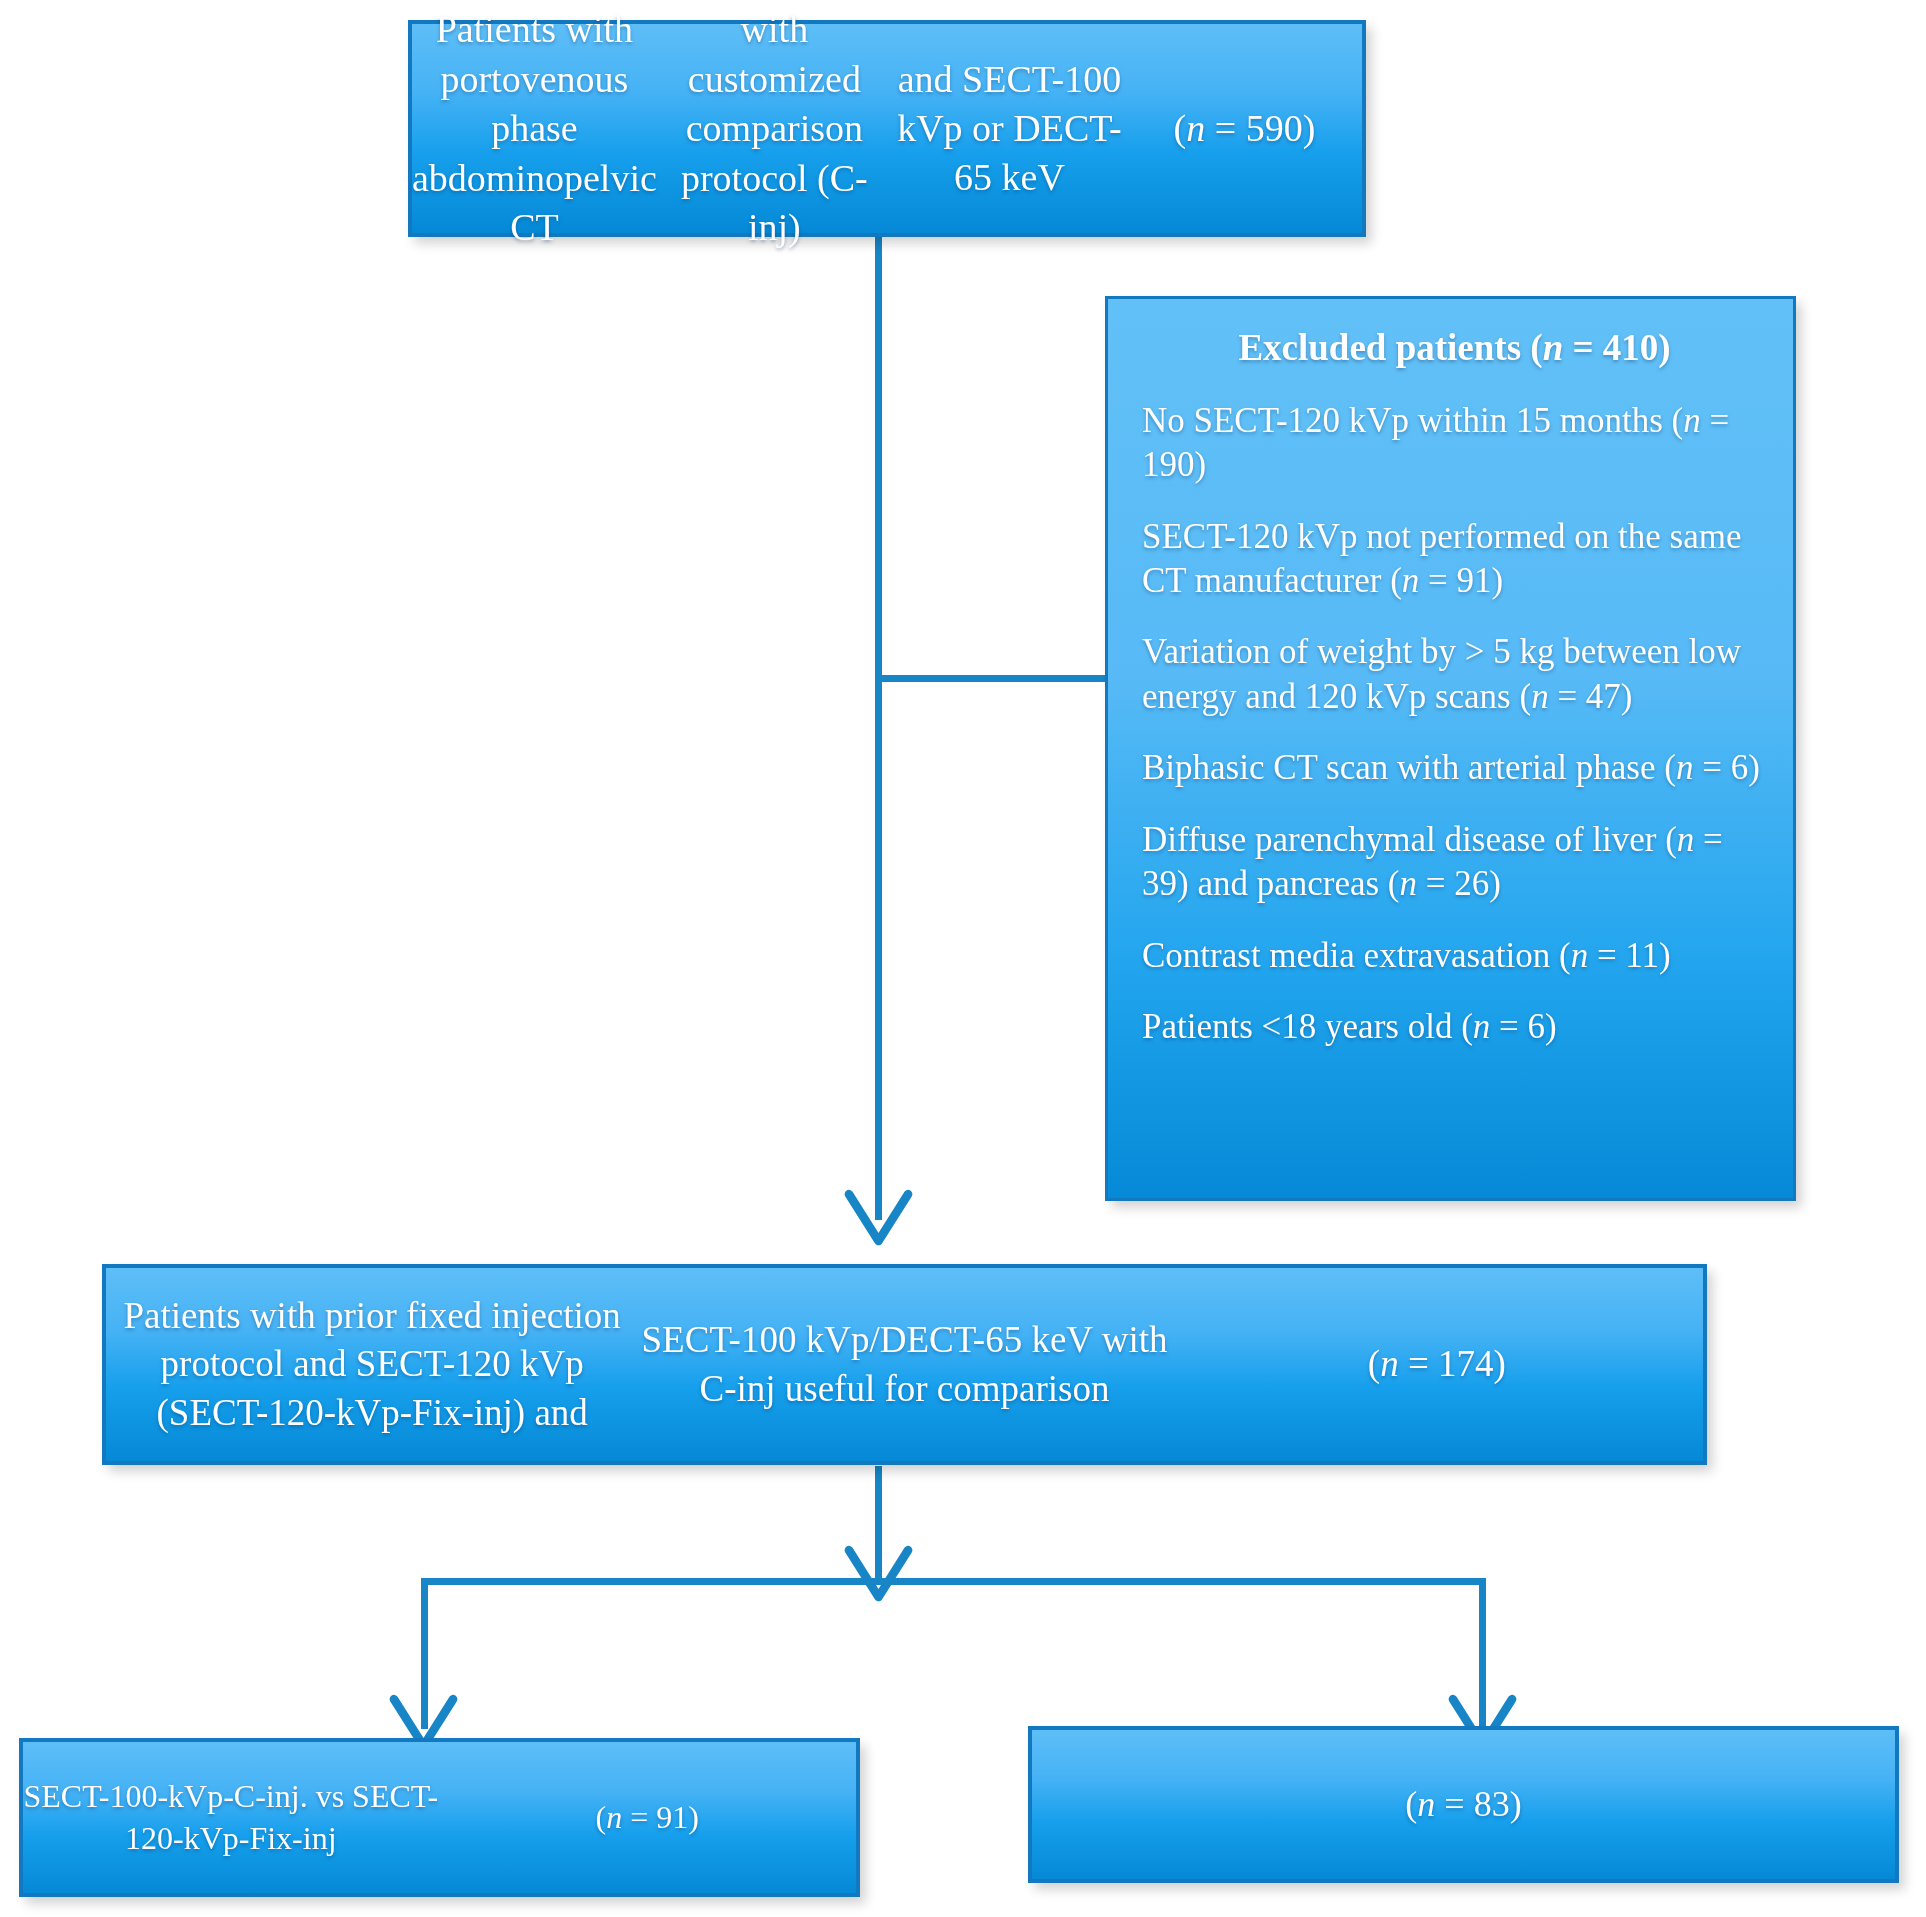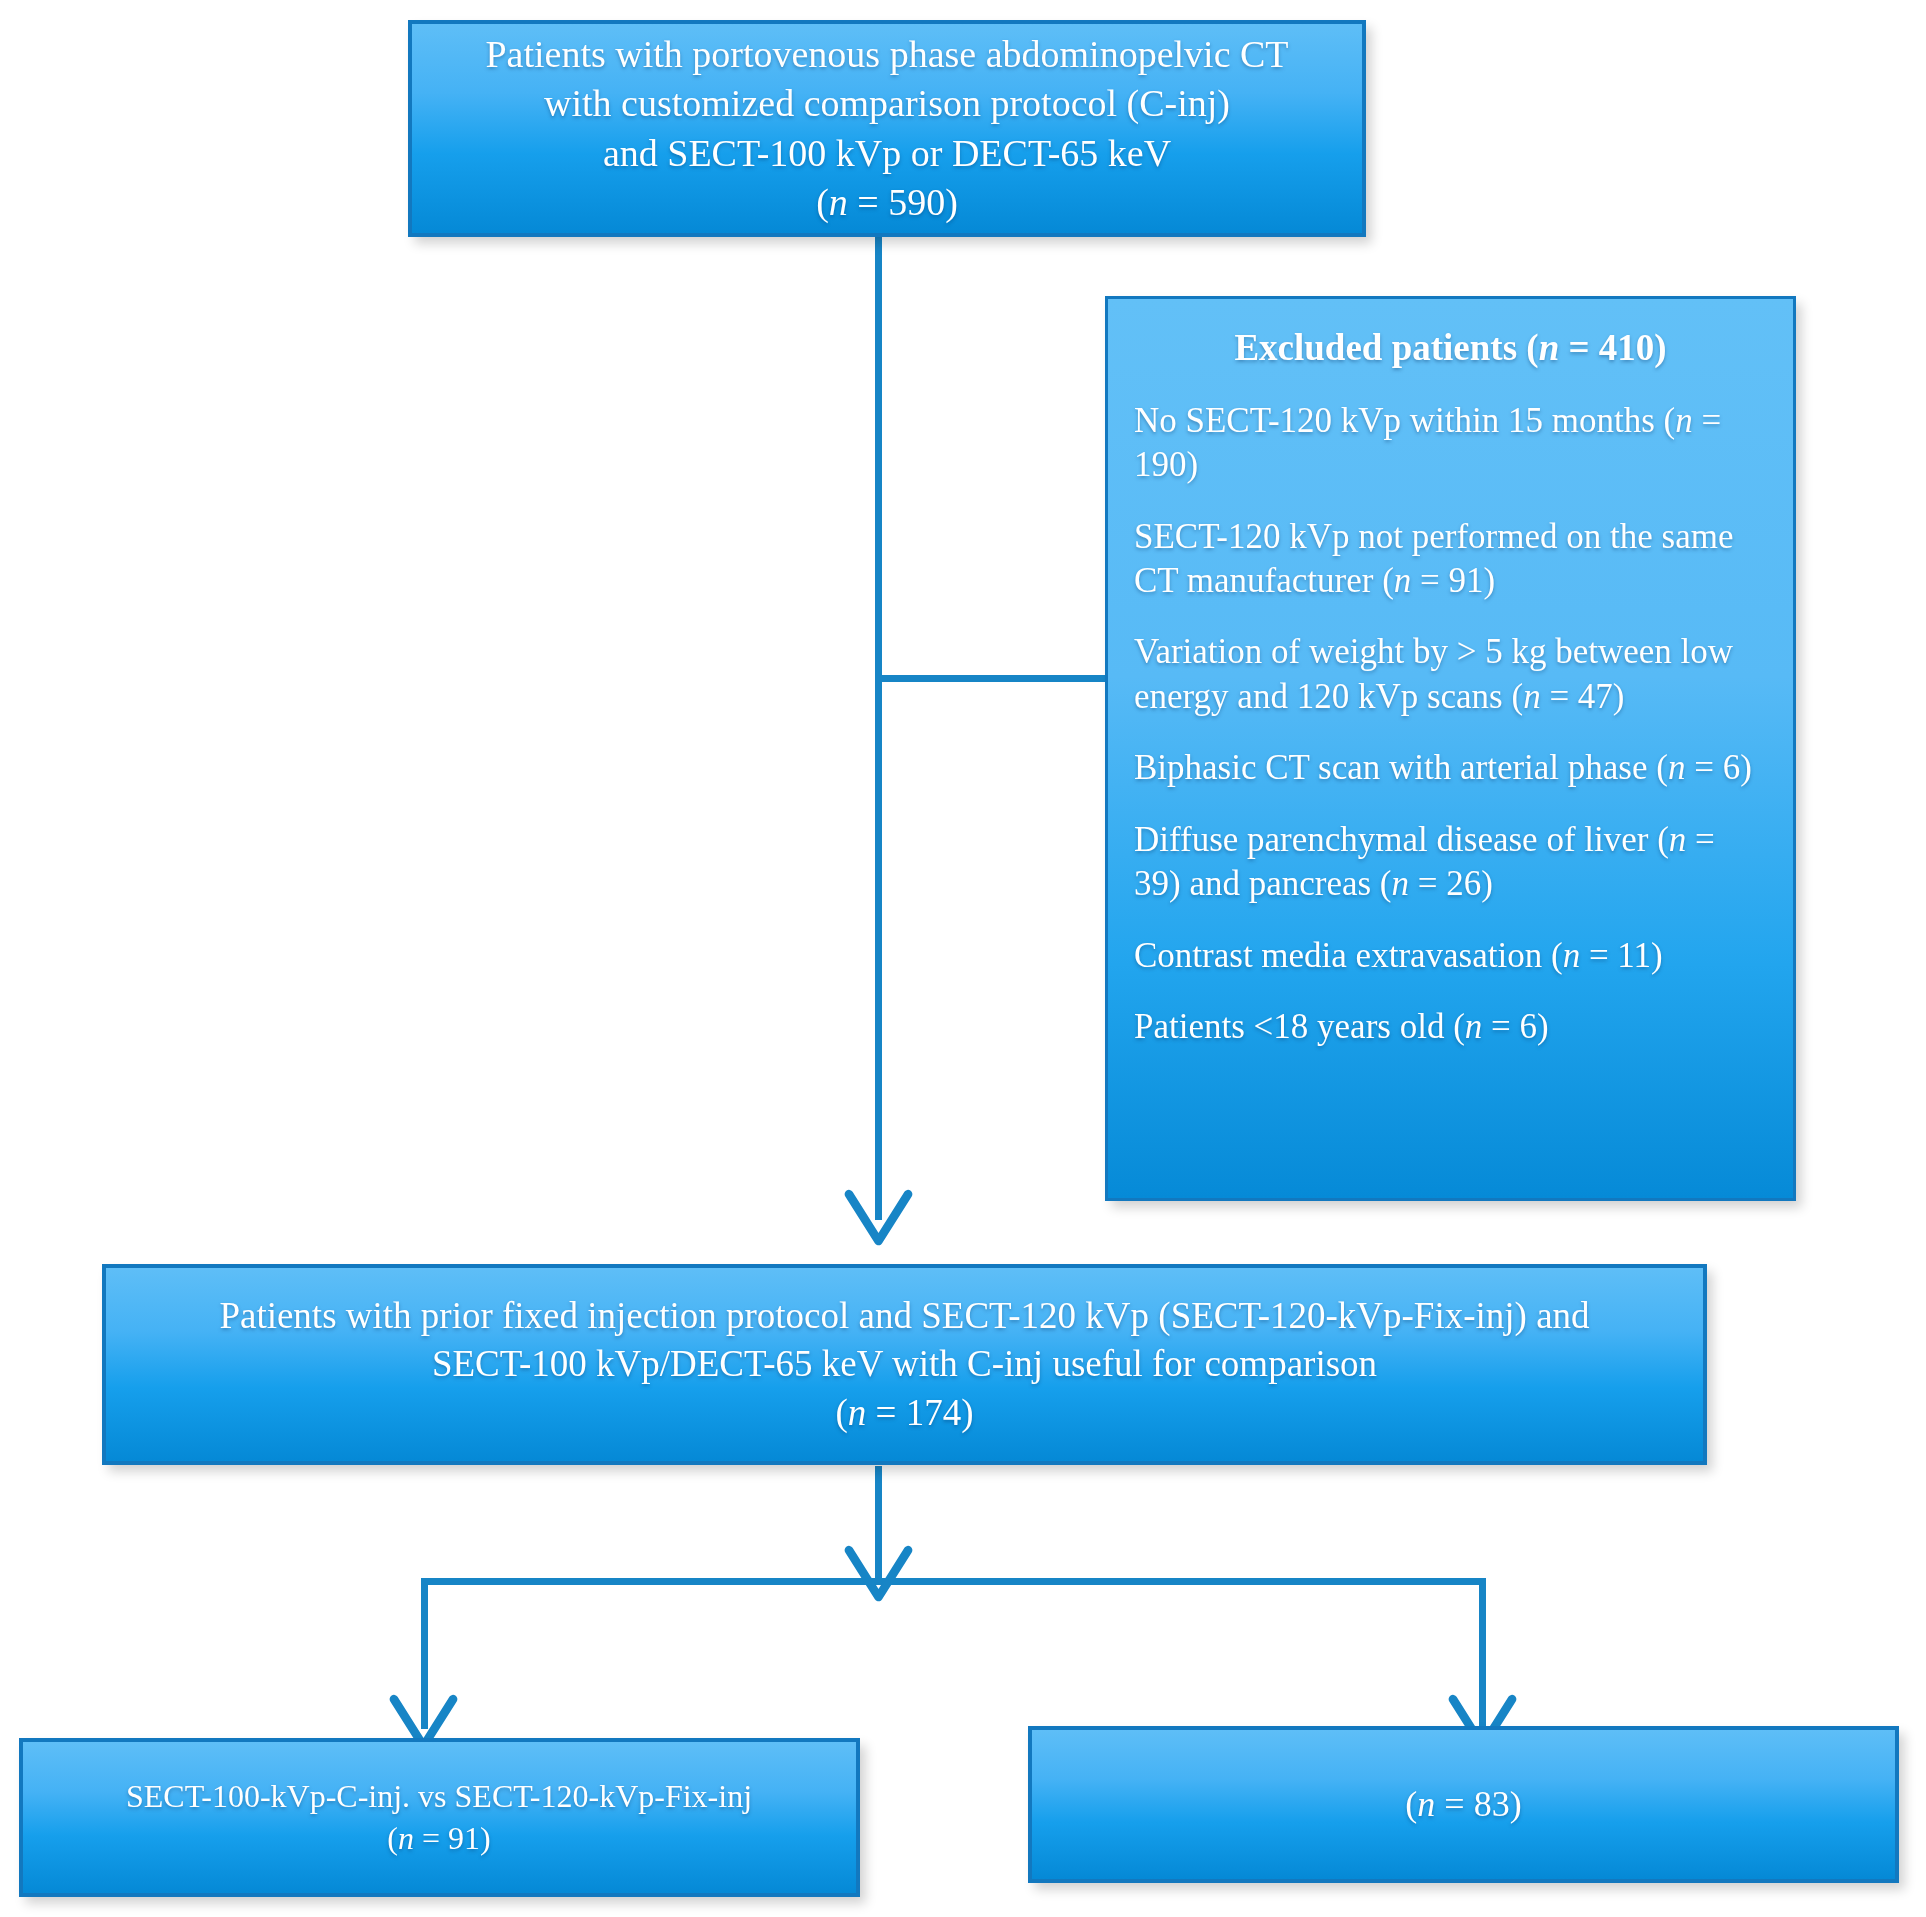--- a/index.html
+++ b/index.html
@@ -20,21 +20,20 @@
   }
 
   
   .box {
     position: absolute;
     box-sizing: border-box;
     border: 4.3px solid #1278BF;
     color: #ffffff;
     text-align: center;
     display: flex;
-    flex-direction: column;
     justify-content: center;
     align-items: center;
     line-height: 1.30;
     text-shadow: 0 1.8px 3.7px rgba(0, 40, 90, 0.35);
     box-shadow: 6.2px 7.4px 11px rgba(0, 0, 0, 0.18);
     background: linear-gradient(180deg, #5EBEF7 0%, #45B2F5 33%, #169FEC 62%, #0589D6 100%);
   }
   .box .line {
     display: block;
     width: 100%;
@@ -53,21 +52,21 @@
   #box-excluded {
     left: 1105px;
     top: 296px;
     width: 691px;
     height: 905px;
     border-width: 3.7px;
     font-size: 35px;
     display: block;
     justify-content: flex-start;
     text-align: left;
-    padding: 16px 26px 0 26px;
+    padding: 16px 26px 0 34px;
     background: linear-gradient(180deg, #62C0F7 0%, #57BAF6 42%, #22A5EE 74%, #068AD7 100%);
     overflow: hidden;
   }
   #box-excluded .excl-title {
     display: block;
     text-align: center;
     font-weight: bold;
     font-size: 37px;
     margin: 8.6px 0 27px 0;
   }

